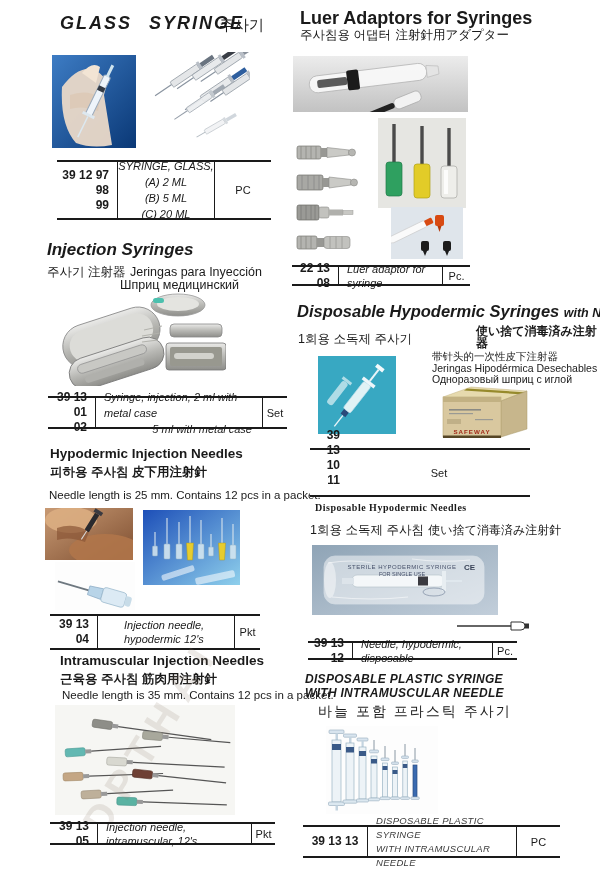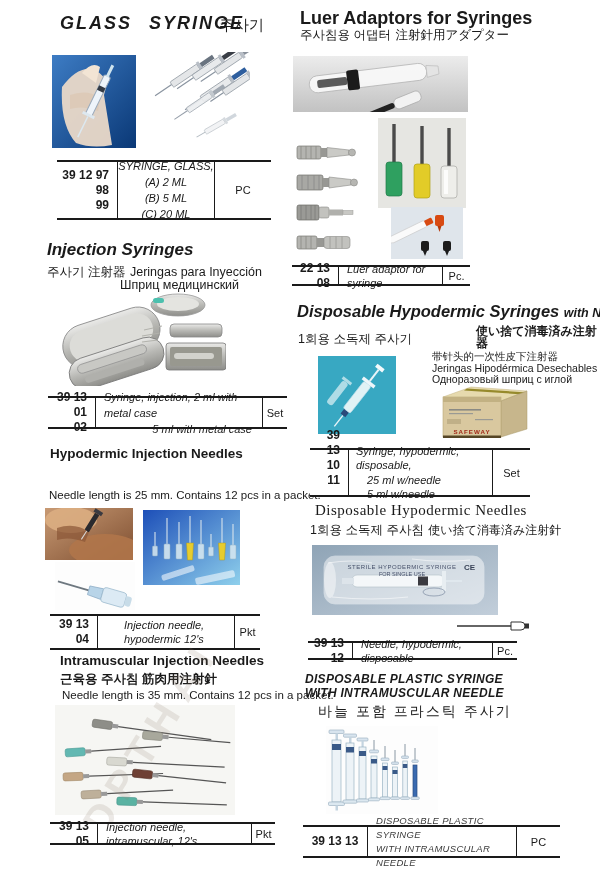--- a/index.html
+++ b/index.html
@@ -4,21 +4,21 @@
 <style>
   html,body{margin:0;padding:0;background:#fff;}
   .page{position:relative;width:600px;height:894px;background:#ffffff;
         font-family:"Liberation Sans",sans-serif;color:#1a1a1a;overflow:hidden;}
   .abs{position:absolute;}
   
   .h-glass{font-size:18px;font-weight:bold;font-style:italic;letter-spacing:2px;word-spacing:10px;}
   .h-kr-lg{font-size:15px;font-weight:bold;}
   .h-sec-it{font-size:17px;font-weight:bold;font-style:italic;}
   .h-sec{font-size:13.5px;font-weight:bold;}
-  .h-serif{font-family:"Liberation Serif",serif;font-size:15px;font-weight:normal;letter-spacing:.5px;}
+  .h-serif{font-family:"Liberation Serif",serif;font-size:10px;font-weight:bold;letter-spacing:.5px;}
   .h-caps-it{font-size:12px;font-weight:bold;font-style:italic;line-height:14px;letter-spacing:.3px;}
   .sub{font-size:12.5px;}
   .sub-b{font-size:12.5px;font-weight:normal;}
   .note{font-size:11.5px;}
   .small{font-size:10.5px;}
   
   .tbl{position:absolute;display:flex;border-top:2px solid #1a1a1a;border-bottom:2px solid #1a1a1a;
        box-sizing:border-box;font-size:11px;background:#fff;}
   .tc{box-sizing:border-box;display:flex;flex-direction:column;justify-content:center;}
   .tc.mid{border-left:1.3px solid #1a1a1a;border-right:1.3px solid #1a1a1a;font-style:italic;}
@@ -174,20 +174,21 @@
     <div class="tc mid" style="width:168px;line-height:16px;">
       <div style="padding-left:8px;">Syringe, injection, 2 ml with metal case</div>
       <div style="text-align:right;padding-right:10px;">5 ml with metal case</div>
     </div>
     <div class="tc unit" style="flex:1;">
       <div>Set</div>
     </div>
   </div>
 
   <div class="abs h-sec" style="left:50px;top:446px;">Hypodermic Injection Needles</div>
+  <div class="abs sub-b" style="left:50px;top:464px;font-weight:600;">피하용 주사침 皮下用注射針</div>
   <div class="abs note" style="left:49px;top:489px;">Needle length is 25 mm.  Contains 12 pcs in a packet.</div>
 
   <div class="photo" style="left:45px;top:508px;">
     <svg width="88" height="52" viewBox="0 0 88 52">
       <defs>
           <linearGradient id="gSkin" x1="0" y1="0" x2="1" y2="1">
         <stop offset="0" stop-color="#c89a74"></stop>
             <stop offset="1" stop-color="#7e4e30"></stop>
           </linearGradient>
         </defs>
@@ -495,25 +496,20 @@
       <text x="35" y="49" font-size="6.2" font-weight="bold" fill="#a02818" text-anchor="middle" letter-spacing="1" font-family="Liberation Sans, sans-serif">SAFEWAY</text>
       <rect x="6" y="50.5" width="58" height="2.5" fill="#564626"></rect>
     </svg>
   </div>
 
   <div class="tbl" style="left:310px;top:448px;width:220px;height:49px;">
     <div class="tc code" style="width:38px;justify-content:flex-end;padding-bottom:7px;">
       <div>39 13 10</div>
       <div>11</div>
     </div>
-    <div class="tc mid" style="width:145px;line-height:14.5px;">
-      <div style="padding-left:7px;">Syringe, hypodermic, disposable,</div>
-      <div style="padding-left:18px;">25 ml w/needle</div>
-      <div style="padding-left:18px;">5 ml w/needle</div>
-    </div>
     <div class="tc unit" style="flex:1;">
       <div>Set</div>
     </div>
   </div>
 
   <div class="abs h-serif" style="left:315px;top:502px;">Disposable Hypodermic Needles</div>
   <div class="abs" style="left:310px;top:520px;">
     <span class="sub">1회용 소독제 주사침</span>
     <span class="sub-b" style="font-size:12px;">使い捨て消毒済み注射針</span>
   </div>

